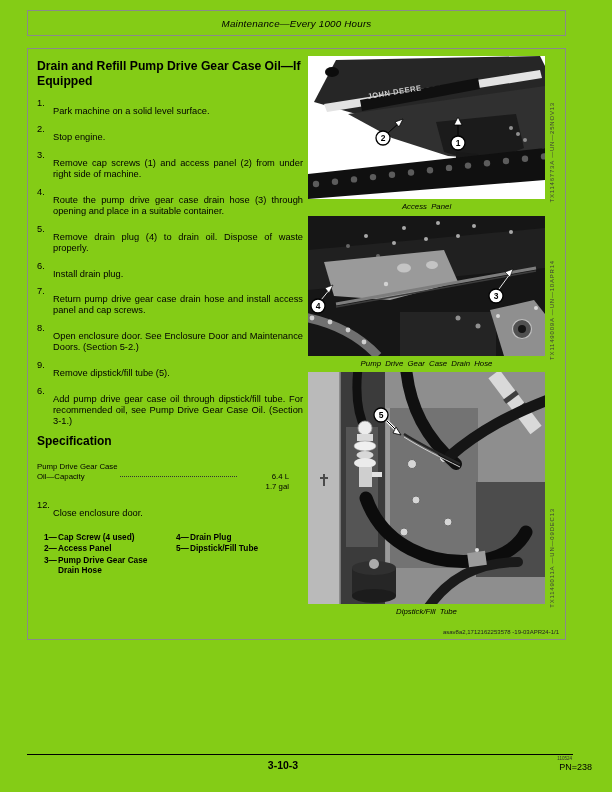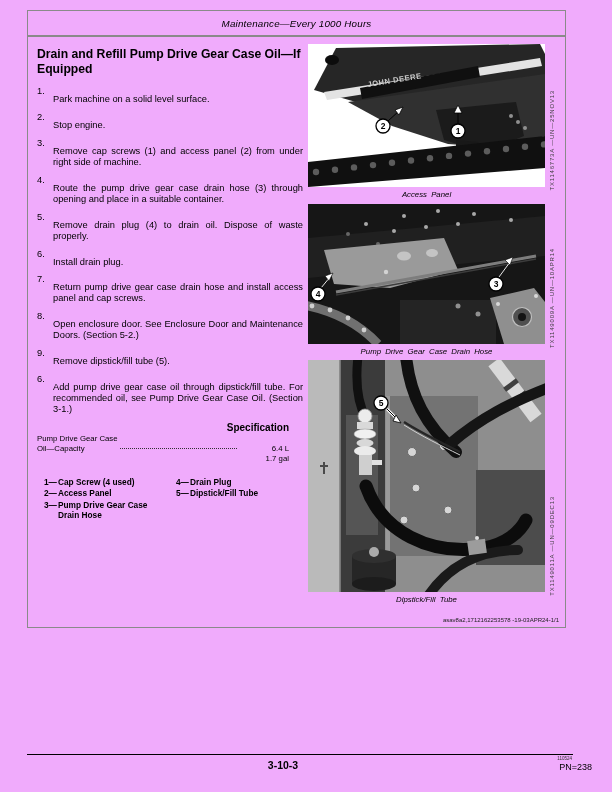--- a/index.html
+++ b/index.html
@@ -1,40 +1,40 @@
 <!DOCTYPE html>
 <html><head>
 <meta charset="utf-8">
 <style>
   html,body { margin:0; padding:0; background:#ffffff; }
   .sheet {
-    position:relative; width:612px; height:792px; background:#f0abfc;
+    position:relative; width:612px; height:792px; background:#84cc16;
     font-family:"Liberation Sans", sans-serif; color:#000; overflow:hidden;
   }
   
   .header-box {
     position:absolute; left:27px; top:10px; width:539px; height:26px;
     border:1px solid #8a8a8a; box-sizing:border-box;
     display:flex; align-items:center; justify-content:center;
   }
   .header-title { font-style:italic; font-size:9.8px; letter-spacing:0.2px; }
 
   
   .main-box {
-    position:absolute; left:27px; top:36px; width:539px; height:592px;
+    position:absolute; left:27px; top:48px; width:539px; height:592px;
     border:1px solid #8a8a8a; box-sizing:border-box;
   }
   .left-col { position:absolute; left:9px; top:10px; width:266px; }
   .article-title { font-size:12.2px; font-weight:bold; line-height:1.22; margin:0 0 9px 0; width:266px; }
   .step { display:flex; margin:0 0 7px 0; font-size:9.3px; line-height:1.18; }
   .step-num { flex:none; width:16px; }
   .step-text { flex:1; max-width:250px; text-align:justify;margin-top:8px; }
 
   .spec-block { width:252px; margin:2px 0 8px 0; }
-  .spec-heading { text-align:right; font-weight:bold; font-size:10px; margin:3px 0 1px 0; }
+  .spec-heading { text-align:left; font-weight:bold; font-size:12px; margin:3px 0 14px 0; }
   .spec-line1 { font-size:7.8px; line-height:1.25; }
   .spec-row { display:flex; align-items:baseline; font-size:7.8px; line-height:1.25;gap:32px; }
   .spec-leader { flex:1; border-bottom:1px dotted #333; margin:0 3px; transform:translateY(-2px); }
   .spec-value2 { text-align:right; font-size:7.8px; line-height:1.35; }
 
   .legend { margin:13px 0 0 7px; display:flex; font-weight:bold; font-size:8.3px; line-height:1.24; }
   .legend-col1 { width:132px; flex:none; }
   .legend-item { display:flex; margin-bottom:1px; }
   .legend-num { flex:none; width:14px; }
   .legend-label { max-width:110px; }
@@ -127,20 +127,24 @@
         <div class="spec-heading">Specification</div>
         <div class="spec-line1">Pump Drive Gear Case</div>
         <div class="spec-row">
           <span>Oil—Capacity</span>
           <span class="spec-leader"></span>
           <span>6.4 L</span>
         </div>
         <div class="spec-value2">1.7 gal</div>
       </div>
 
+      <div class="step">
+        <span class="step-num">12.</span>
+        <span class="step-text">Close enclosure door.</span>
+      </div>
 
       <div class="legend">
         <div class="legend-col1">
           <div class="legend-item">
             <span class="legend-num">1—</span>
             <span class="legend-label">Cap Screw (4 used)</span>
           </div>
           <div class="legend-item">
             <span class="legend-num">2—</span>
             <span class="legend-label">Access Panel</span>

